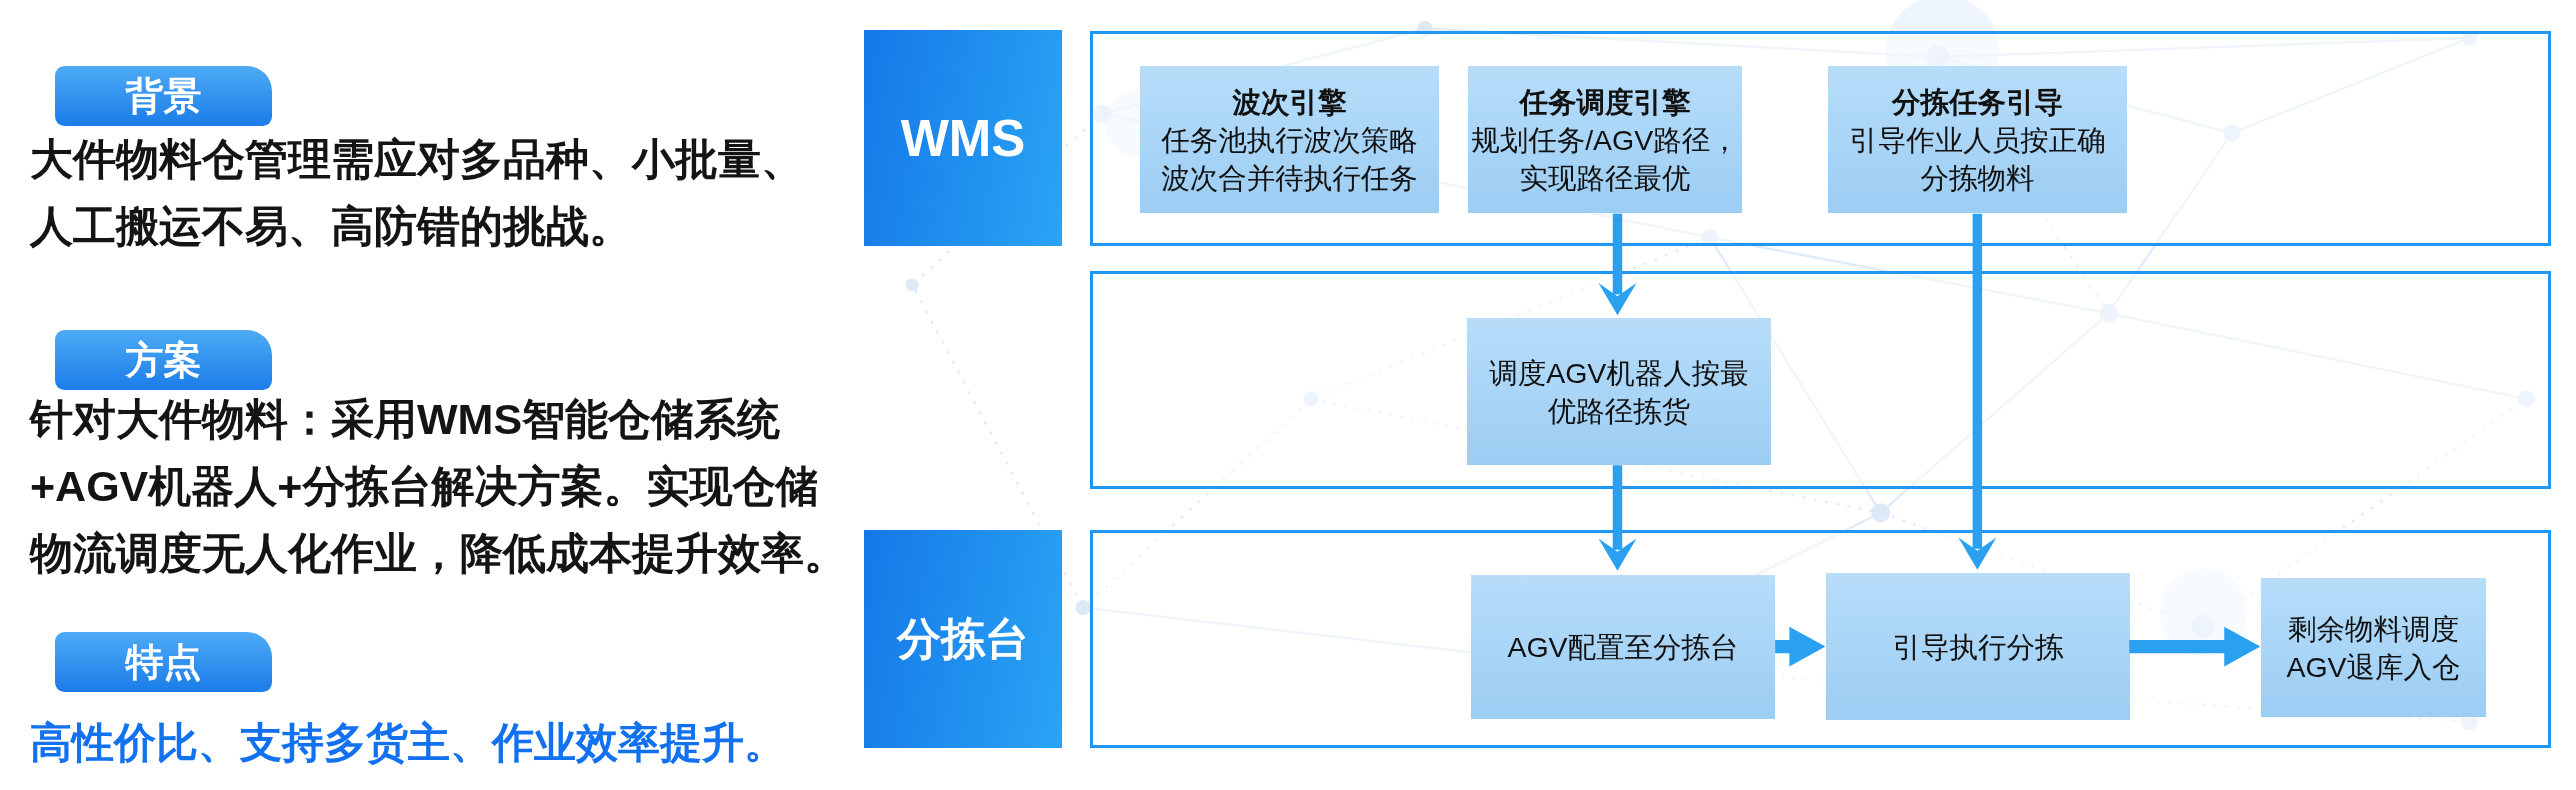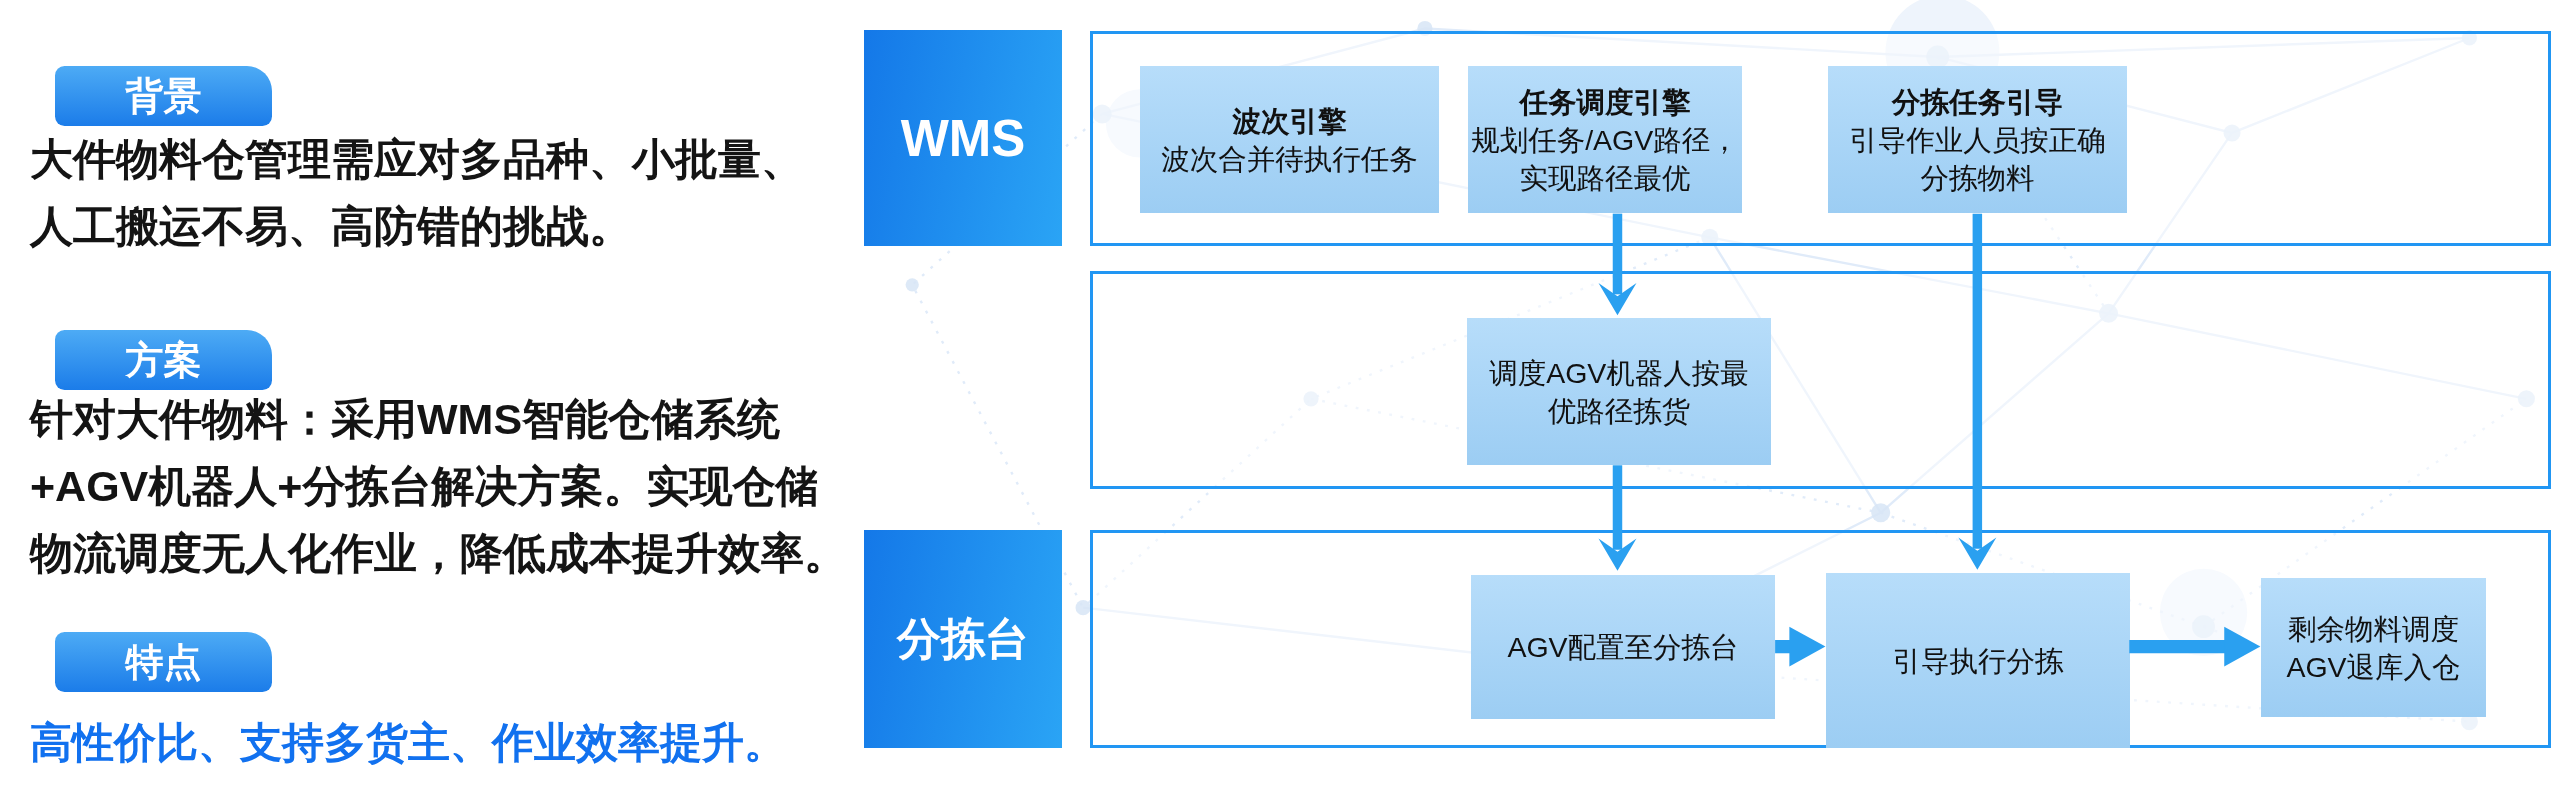--- a/index.html
+++ b/index.html
@@ -99,20 +99,21 @@
 
   <div class="lane-label" style="top:30px;height:216px;font-size:51px">WMS</div>
   <div class="lane-label" style="top:530px;height:218px;font-size:44px">分拣台</div>
 
   <div class="lane-container" style="top:31px;height:215px"></div>
   <div class="lane-container" style="top:271px;height:218px"></div>
   <div class="lane-container" style="top:530px;height:218px"></div>
 
   <div class="flow-box" style="left:1140px;top:66px;width:299px;height:147px">
     <div class="fb-title">波次引擎</div>
+    <div>任务池执行波次策略</div>
     <div>波次合并待执行任务</div>
   </div>
 
   <div class="flow-box" style="left:1468px;top:66px;width:274px;height:147px">
     <div class="fb-title">任务调度引擎</div>
     <div>规划任务/AGV路径，</div>
     <div>实现路径最优</div>
   </div>
 
   <div class="flow-box" style="left:1828px;top:66px;width:299px;height:147px">
@@ -123,21 +124,21 @@
 
   <div class="flow-box" style="left:1467px;top:318px;width:304px;height:147px">
     <div>调度AGV机器人按最</div>
     <div>优路径拣货</div>
   </div>
 
   <div class="flow-box" style="left:1471px;top:575px;width:304px;height:144px">
     <div>AGV配置至分拣台</div>
   </div>
 
-  <div class="flow-box" style="left:1826px;top:573px;width:304px;height:175px">
+  <div class="flow-box" style="left:1826px;top:573px;width:304px;height:147px">
     <div>引导执行分拣</div>
   </div>
 
   <div class="flow-box" style="left:2261px;top:578px;width:225px;height:139px">
     <div>剩余物料调度</div>
     <div>AGV退库入仓</div>
   </div>
 
   <svg class="overlay" width="2576" height="790" viewBox="0 0 2712 832">
 

